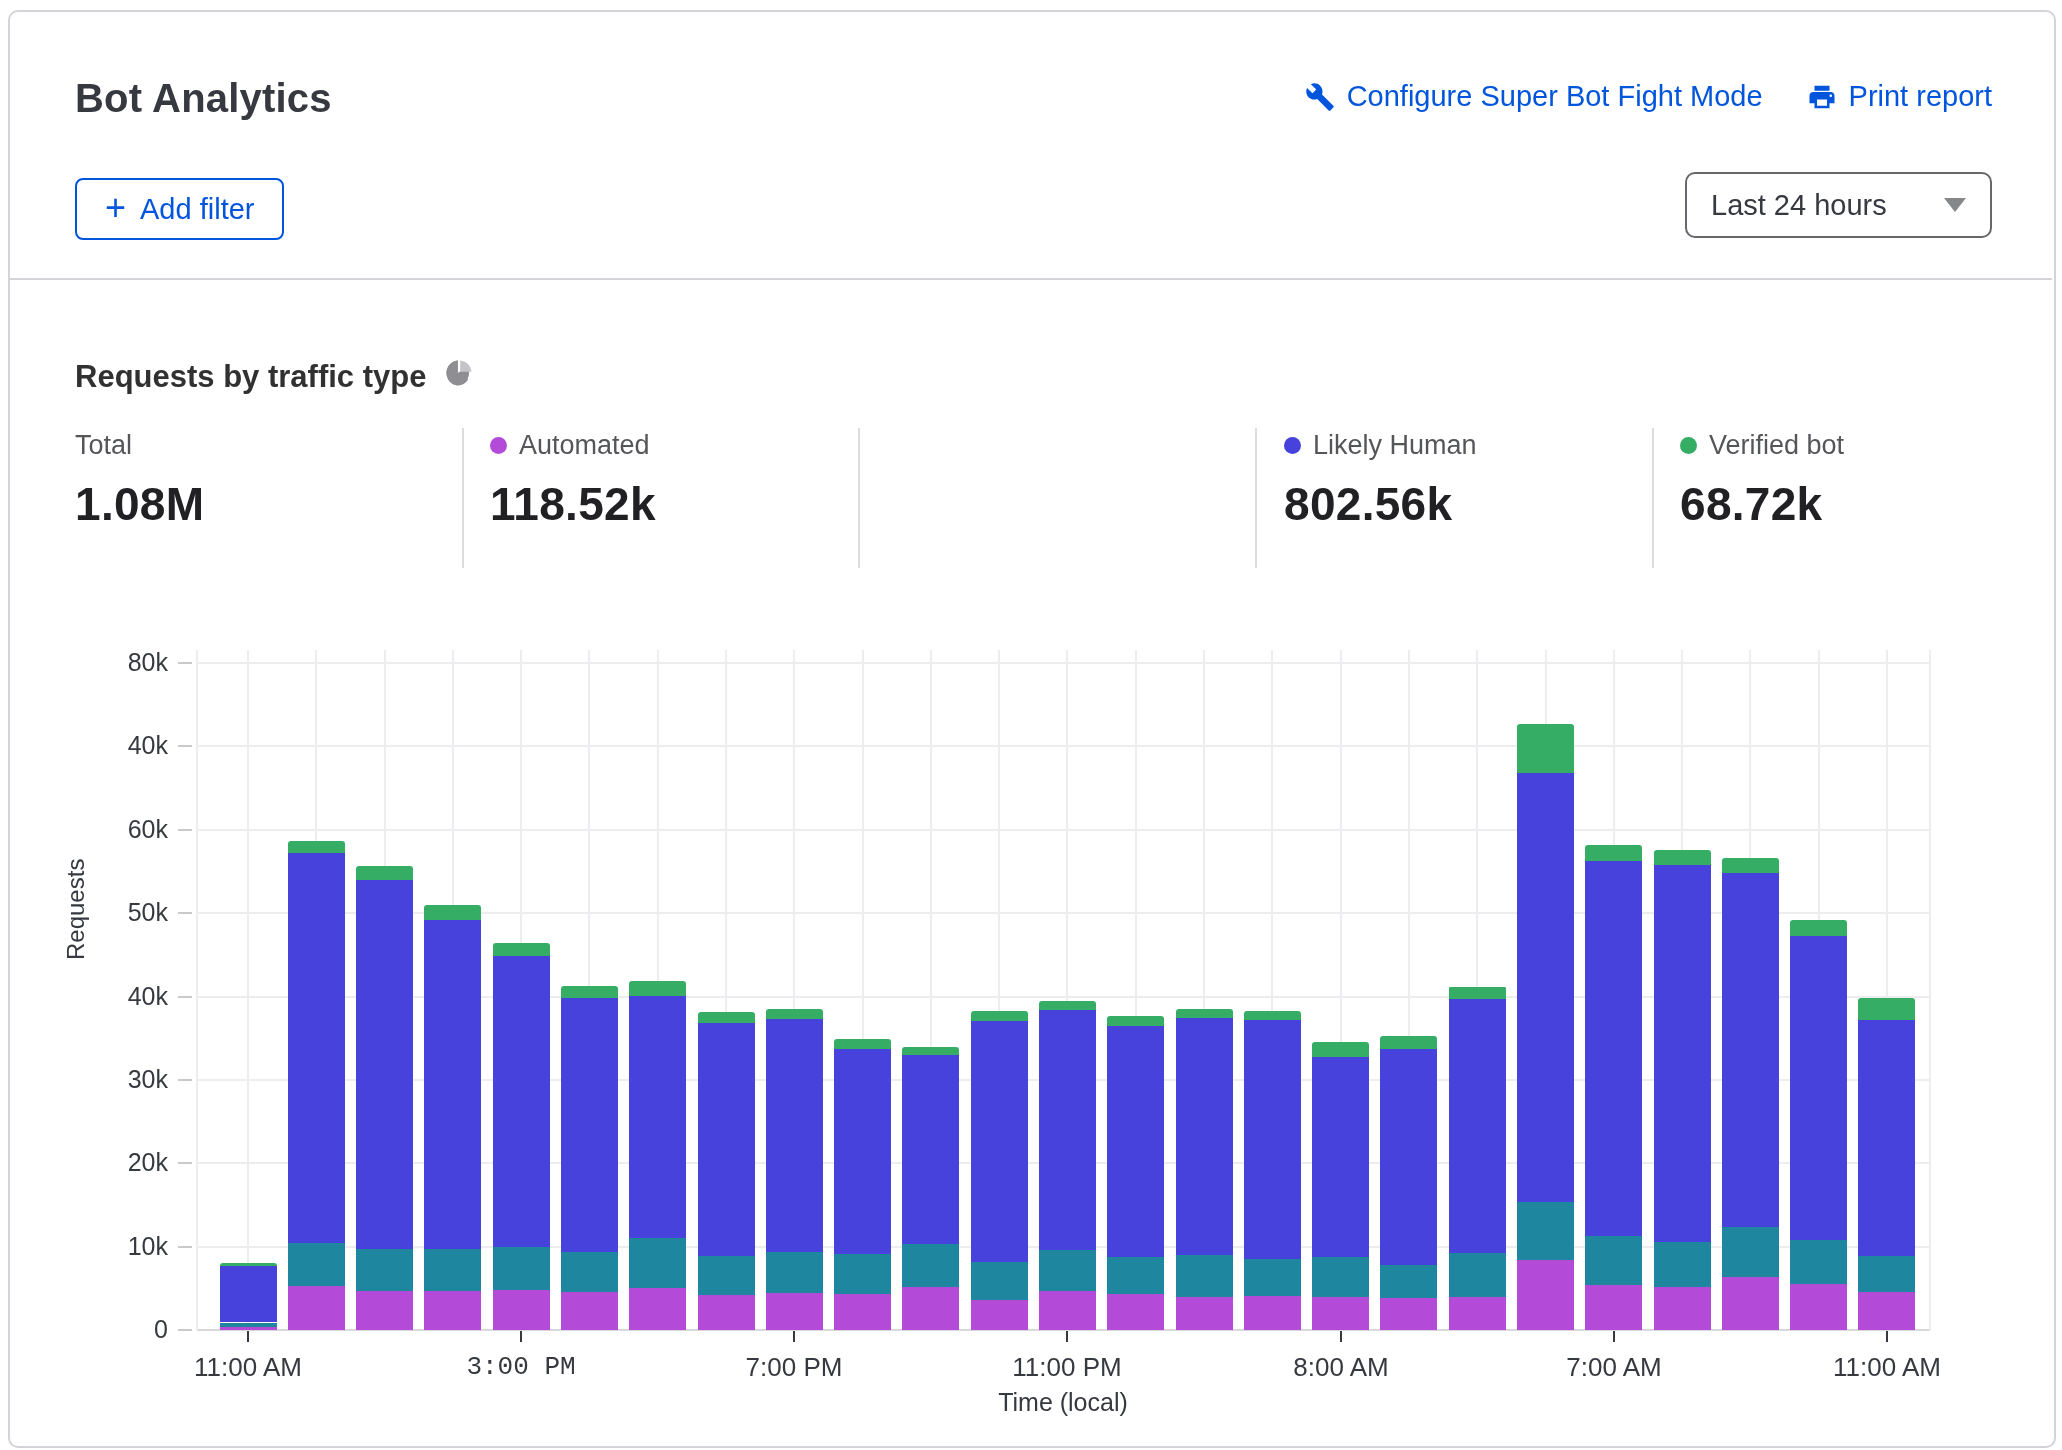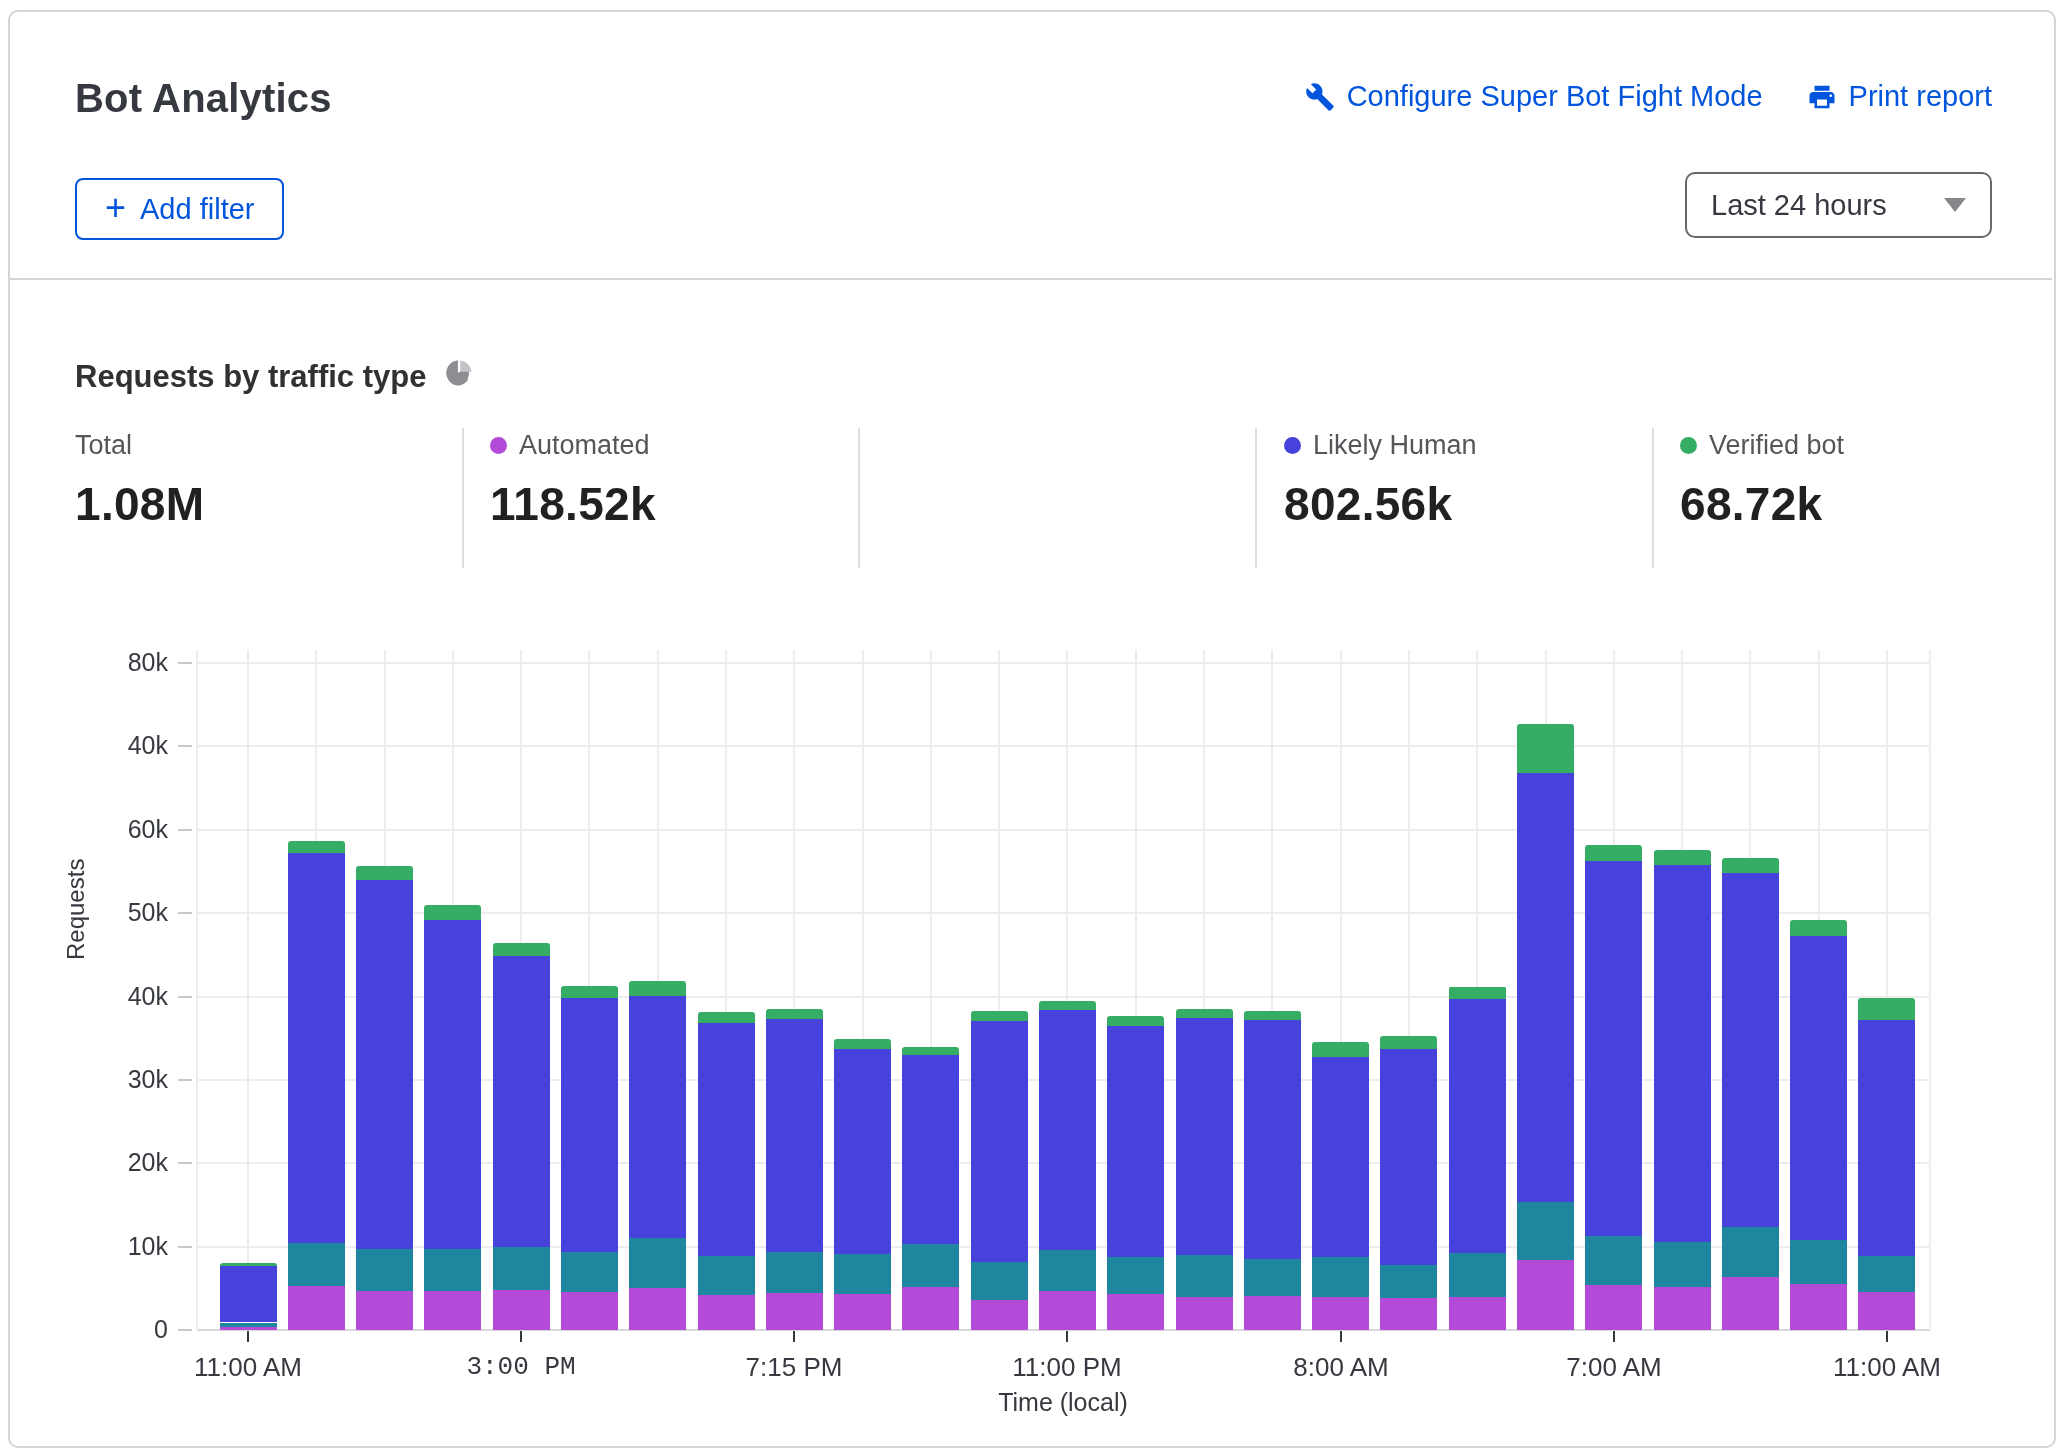--- a/index.html
+++ b/index.html
@@ -327,21 +327,21 @@
         <div class="seg" style="bottom: 0px; height: 38.3525px; background: rgb(180, 75, 216);"></div>
         <div class="seg" style="bottom: 38.3525px; height: 35.8513px; background: rgb(31, 134, 160);"></div>
         <div class="seg" style="bottom: 74.2037px; height: 235.951px; background: rgb(71, 66, 219);"></div>
         <div class="seg" style="bottom: 310.155px; height: 21.6775px; background: rgb(53, 173, 100);"></div>
       </div>
       <div class="xtick-mark" style="left: 247px; top: 1331px;"></div>
       <div class="xtick-lab" style="left: 158px; top: 1352px;">11:00 AM</div>
       <div class="xtick-mark" style="left: 520px; top: 1331px;"></div>
       <div class="xtick-lab" style="left: 431px; top: 1352px; font-family: Liberation Mono, monospace;">3:00 PM</div>
       <div class="xtick-mark" style="left: 793px; top: 1331px;"></div>
-      <div class="xtick-lab" style="left: 704px; top: 1352px;">7:15 PM</div>
+      <div class="xtick-lab" style="left: 704px; top: 1352px;">7:00 PM</div>
       <div class="xtick-mark" style="left: 1066px; top: 1331px;"></div>
       <div class="xtick-lab" style="left: 977px; top: 1352px;">11:00 PM</div>
       <div class="xtick-mark" style="left: 1340px; top: 1331px;"></div>
       <div class="xtick-lab" style="left: 1251px; top: 1352px;">8:00 AM</div>
       <div class="xtick-mark" style="left: 1613px; top: 1331px;"></div>
       <div class="xtick-lab" style="left: 1524px; top: 1352px;">7:00 AM</div>
       <div class="xtick-mark" style="left: 1886px; top: 1331px;"></div>
       <div class="xtick-lab" style="left: 1797px; top: 1352px;">11:00 AM</div>
     </div>
 </div>

